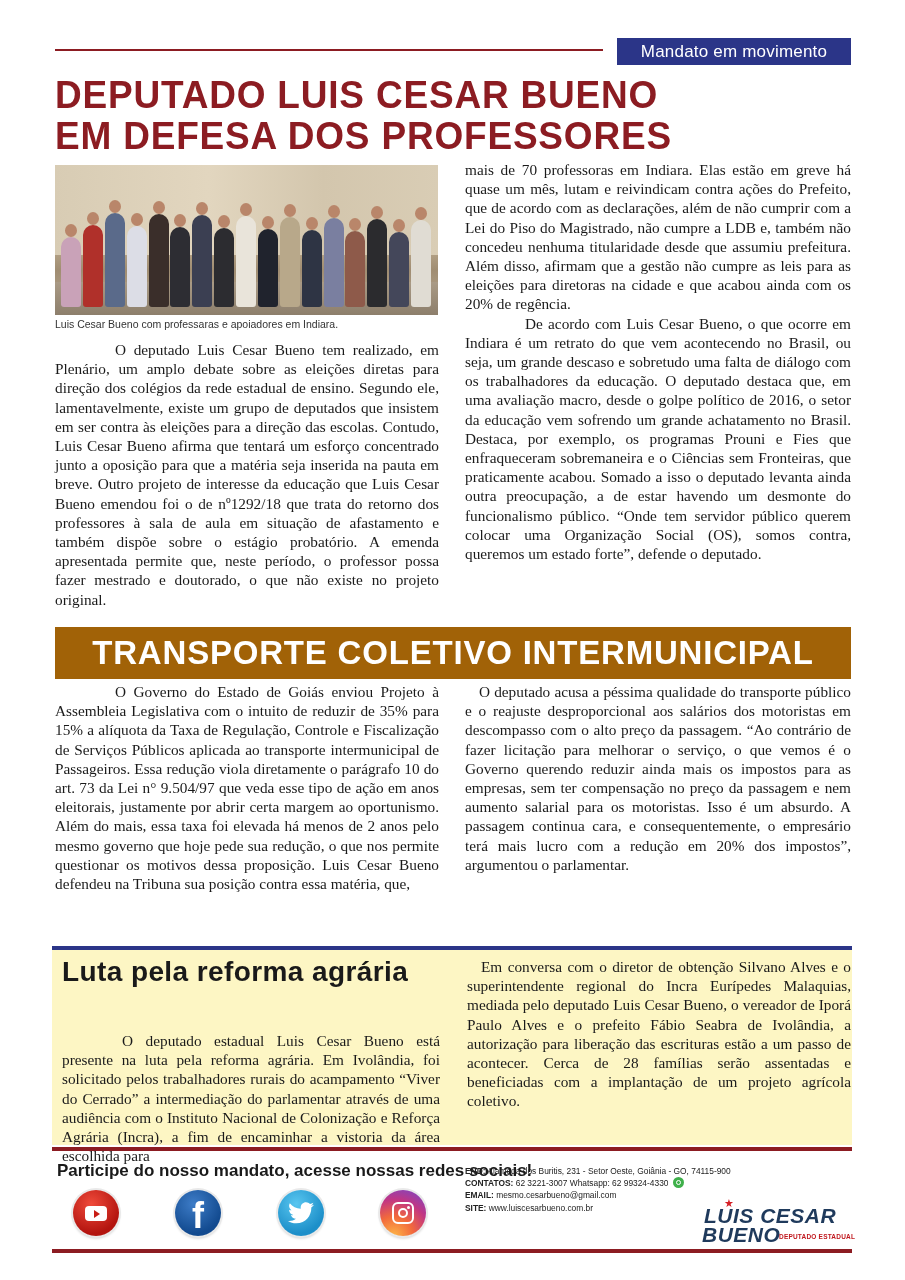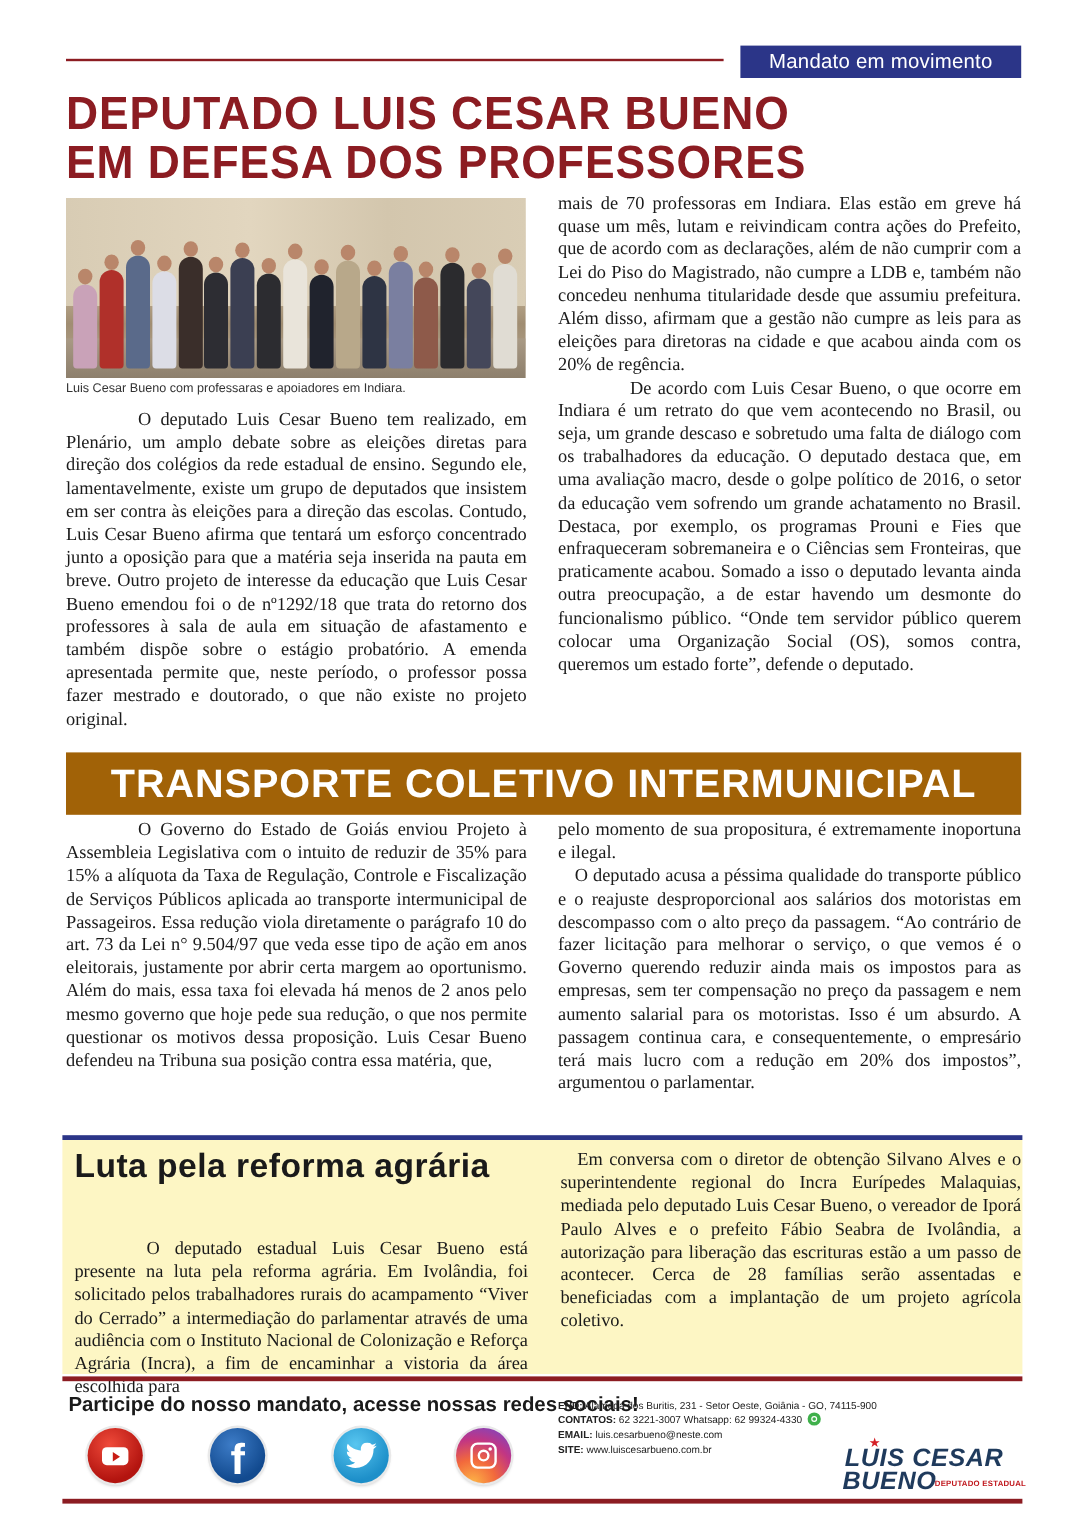--- a/index.html
+++ b/index.html
@@ -126,21 +126,20 @@
   <p class="indent">De acordo com Luis Cesar Bueno, o que ocorre em Indiara é um retrato do que vem acontecendo no Bra­sil, ou seja, um grande descaso e sobretudo uma falta de diálogo com os trabalhadores da educação. O deputado destaca que, em uma avaliação macro, desde o golpe político de 2016, o setor da educação vem sofrendo um grande achatamento no Brasil. Destaca, por exemplo, os programas Prouni e Fies que enfraqueceram sobremanei­ra e o Ciências sem Fronteiras, que praticamente acabou. Somado a isso o deputado levanta ainda outra preocu­pação, a de estar havendo um desmonte do funcionalis­mo público. “Onde tem servidor público querem colocar uma Organização Social (OS), somos contra, queremos um estado forte”, defende o deputado.</p>
 </div>
 
 <div class="banner-2">TRANSPORTE COLETIVO INTERMUNICIPAL</div>
 
 <div class="col c3">
   <p class="indent">O Governo do Estado de Goiás enviou Proje­to à Assembleia Legislativa com o intuito de reduzir de 35% para 15% a alíquota da Taxa de Regulação, Controle e Fiscalização de Serviços Públicos aplica­da ao transporte intermunicipal de Passageiros. Essa redução viola diretamente o parágrafo 10 do art. 73 da Lei n° 9.504/97 que veda esse tipo de ação em anos eleitorais, justamente por abrir certa margem ao oportunismo. Além do mais, essa taxa foi elevada há menos de 2 anos pelo mesmo governo que hoje pede sua redução, o que nos permite questionar os motivos dessa proposição. Luis Cesar Bueno defen­deu na Tribuna sua posição contra essa matéria, que,</p>
 </div>
 
 <div class="col c4">
-  <p>pelo momento de sua propositura, é extremamente inoportuna e ilegal.</p>
   <p class="indent-s">O deputado acusa a péssima qualidade do trans­porte público e o reajuste desproporcional aos salári­os dos motoristas em descompasso com o alto preço da passagem. “Ao contrário de fazer licitação para melhorar o serviço, o que vemos é o Governo queren­do reduzir ainda mais os impostos para as empresas, sem ter compensação no preço da passagem e nem aumento salarial para os motoristas. Isso é um absur­do. A passagem continua cara, e consequentemente, o empresário terá mais lucro com a redução em 20% dos impostos”, argumentou o parlamentar.</p>
 </div>
 
 <div class="blue-rule"></div>
 <div class="agrarian-box"></div>
 <h2 class="agrarian-title">Luta pela reforma agrária</h2>
 
 <div class="col c5">
   <p class="indent">O deputado estadual Luis Cesar Bueno está presente na luta pela reforma agrária. Em Ivolândia, foi solicitado pelos trabalhadores rurais do acampa­mento “Viver do Cerrado” a intermediação do par­lamentar através de uma audiência com o Instituto Nacional de Colonização e Reforça Agrária (Incra), a fim de encaminhar a vistoria da área escolhida para</p>
 </div>
@@ -164,21 +163,21 @@
     <path fill="#ffffff" d="M24 2.4c-.9.4-1.8.6-2.8.8 1-.6 1.8-1.6 2.2-2.7-1 .6-2 1-3.1 1.2C19.4.7 18.1 0 16.6 0c-2.7 0-4.9 2.2-4.9 4.9 0 .4 0 .8.1 1.1C7.7 5.8 4.1 3.9 1.7.9c-.4.7-.7 1.6-.7 2.5 0 1.7.9 3.2 2.2 4.1-.8 0-1.6-.2-2.2-.6v.1c0 2.4 1.7 4.4 3.9 4.8-.4.1-.8.2-1.3.2-.3 0-.6 0-.9-.1.6 2 2.4 3.4 4.6 3.4-1.7 1.3-3.8 2.1-6.1 2.1-.4 0-.8 0-1.2-.1 2.2 1.4 4.8 2.2 7.5 2.2 9.1 0 14-7.5 14-14v-.6c1-.7 1.8-1.6 2.5-2.5z"></path>
   </svg>
 </div>
 <div class="soc ig">
     <div class="ig-cam"></div>
   </div>
 
 <div class="contacts">
   <div><b>END:</b><span> Alameda dos Buritis, 231 - Setor Oeste, Goiânia - GO, 74115-900</span></div>
   <div><b>CONTATOS:</b><span> 62 3221-3007 Whatsapp: 62 99324-4330</span> <span class="wa-icon"></span></div>
-  <div><b>EMAIL:</b><span> luis.cesarbueno@neste.com</span></div>
+  <div><b>EMAIL:</b><span> mesmo.cesarbueno@gmail.com</span></div>
   <div><b>SITE:</b><span> www.luiscesarbueno.com.br</span></div>
 </div>
 
 <div class="logo">
   <span class="logo-star">★</span>
   <div class="logo-line1">LUIS CESAR</div>
   <div class="logo-line2">BUENO</div>
   <div class="logo-sub">DEPUTADO ESTADUAL</div>
 </div>
 

